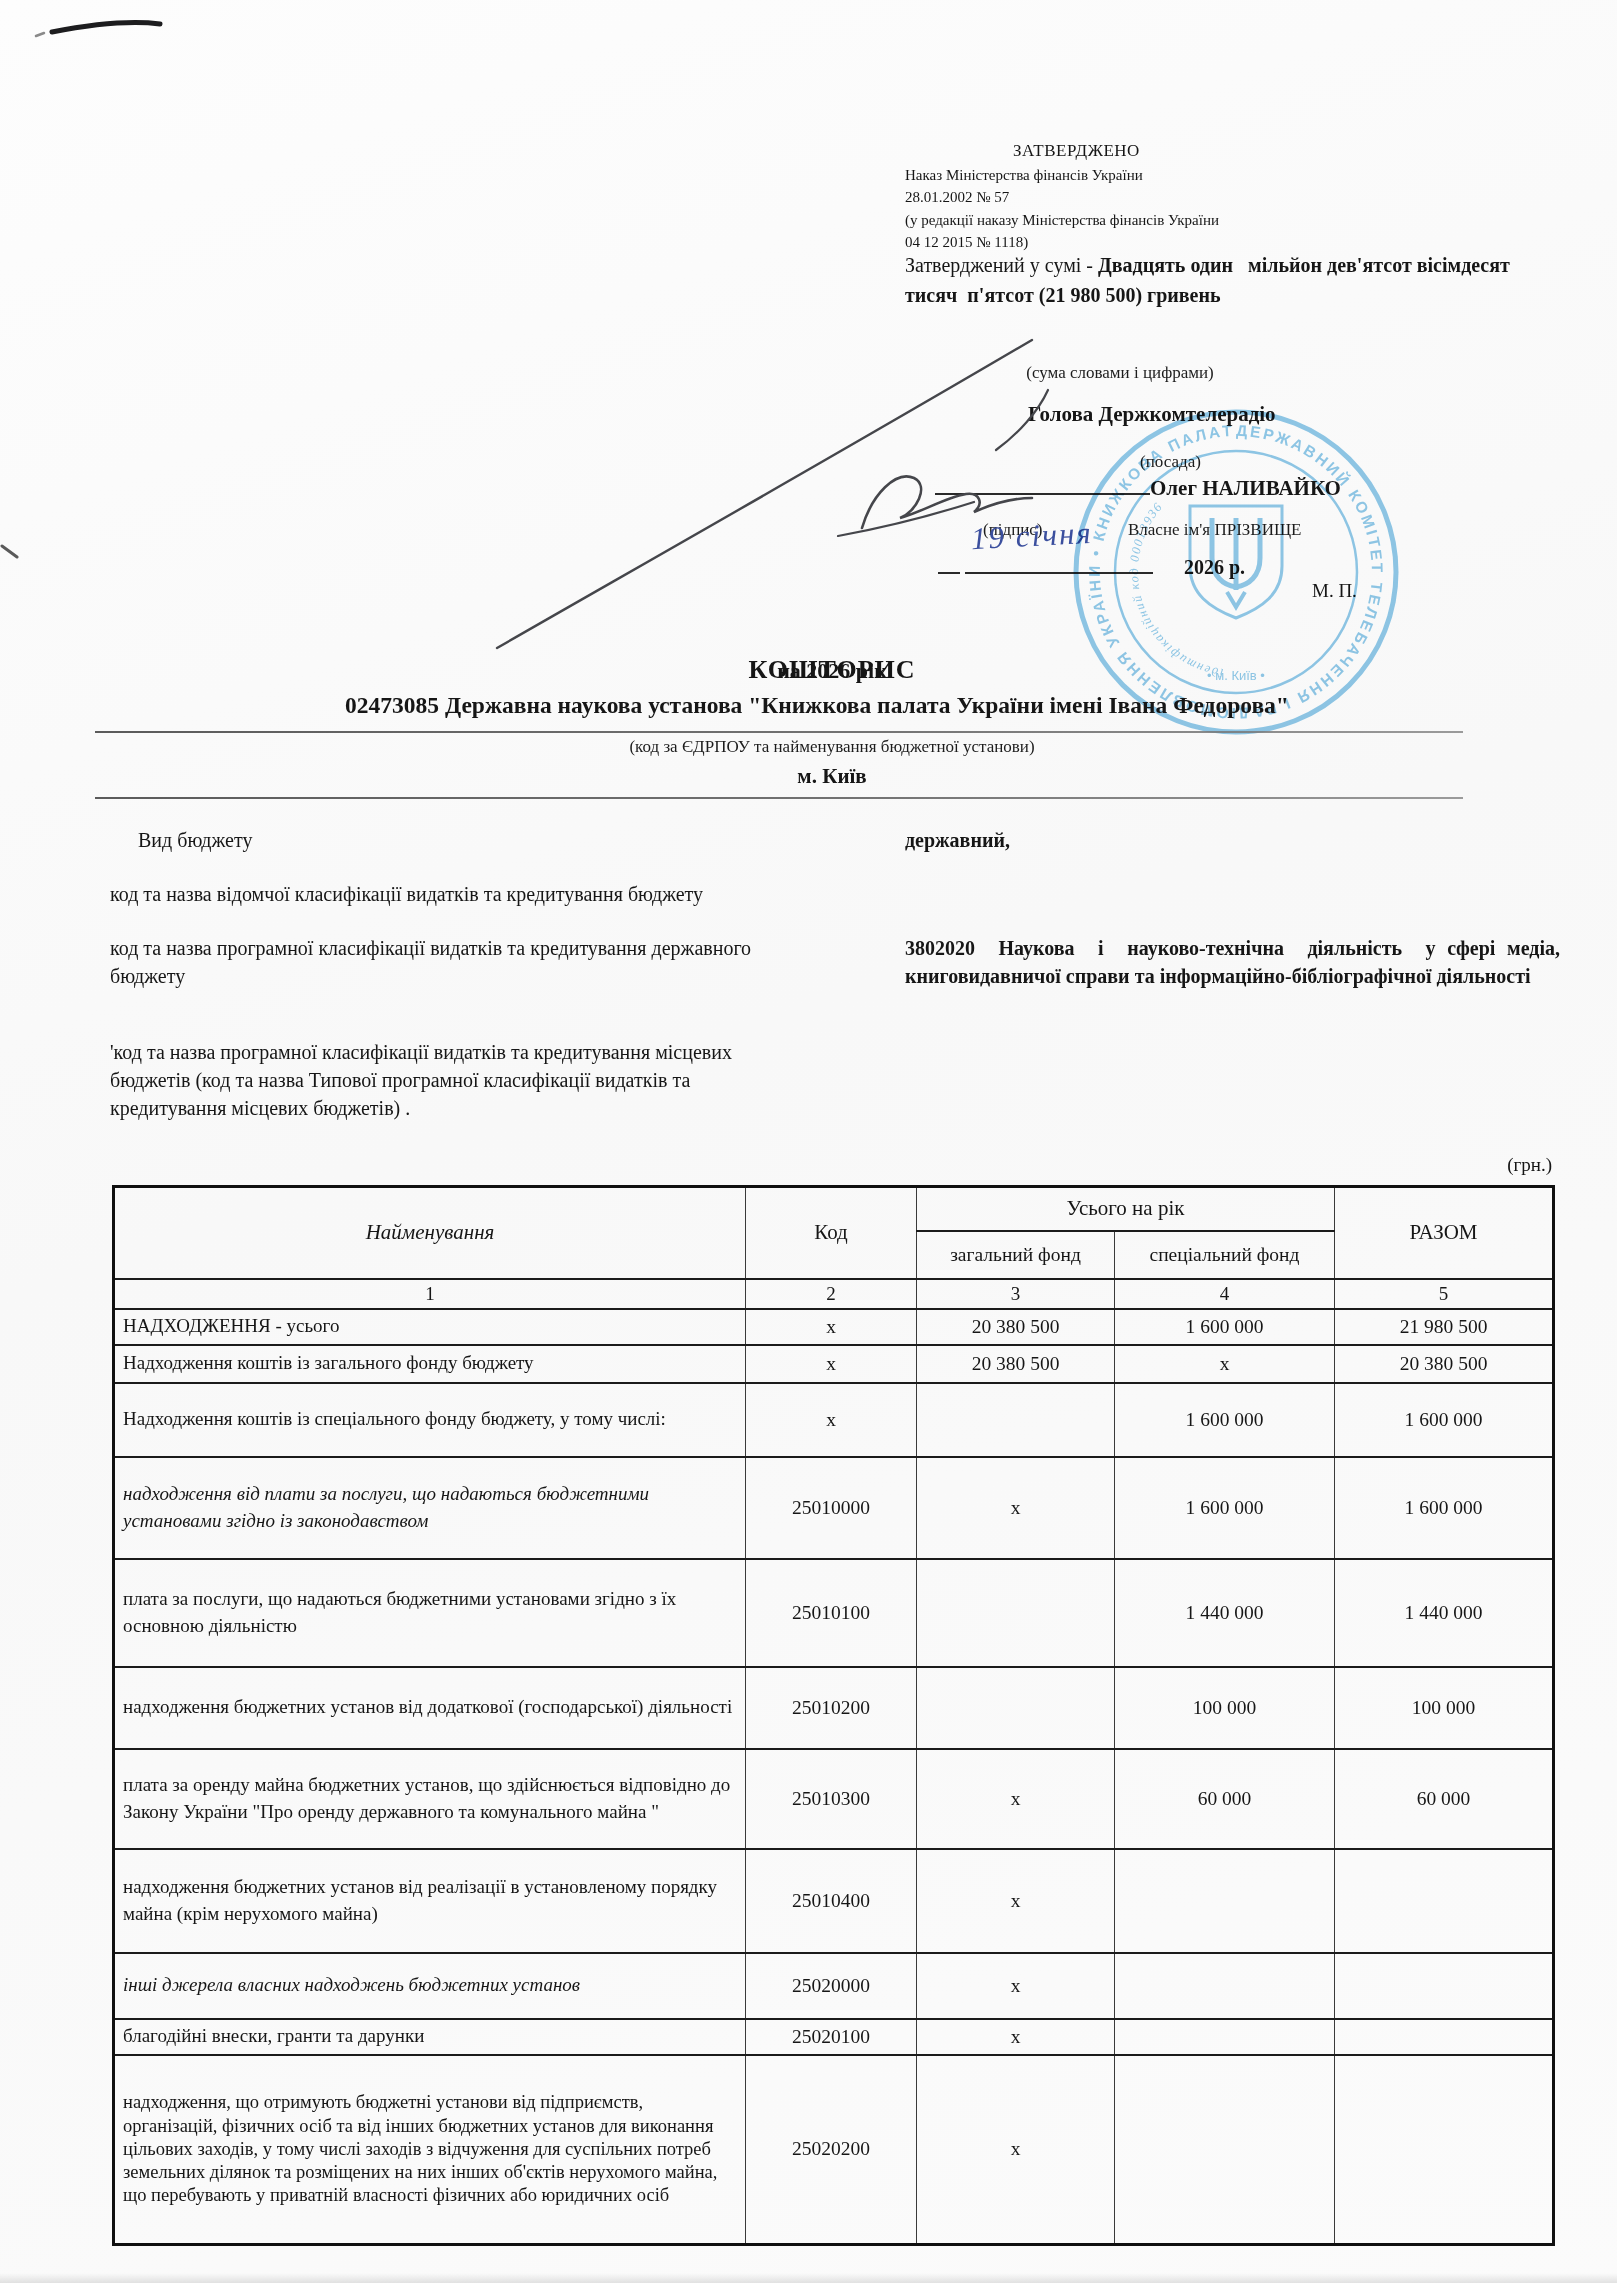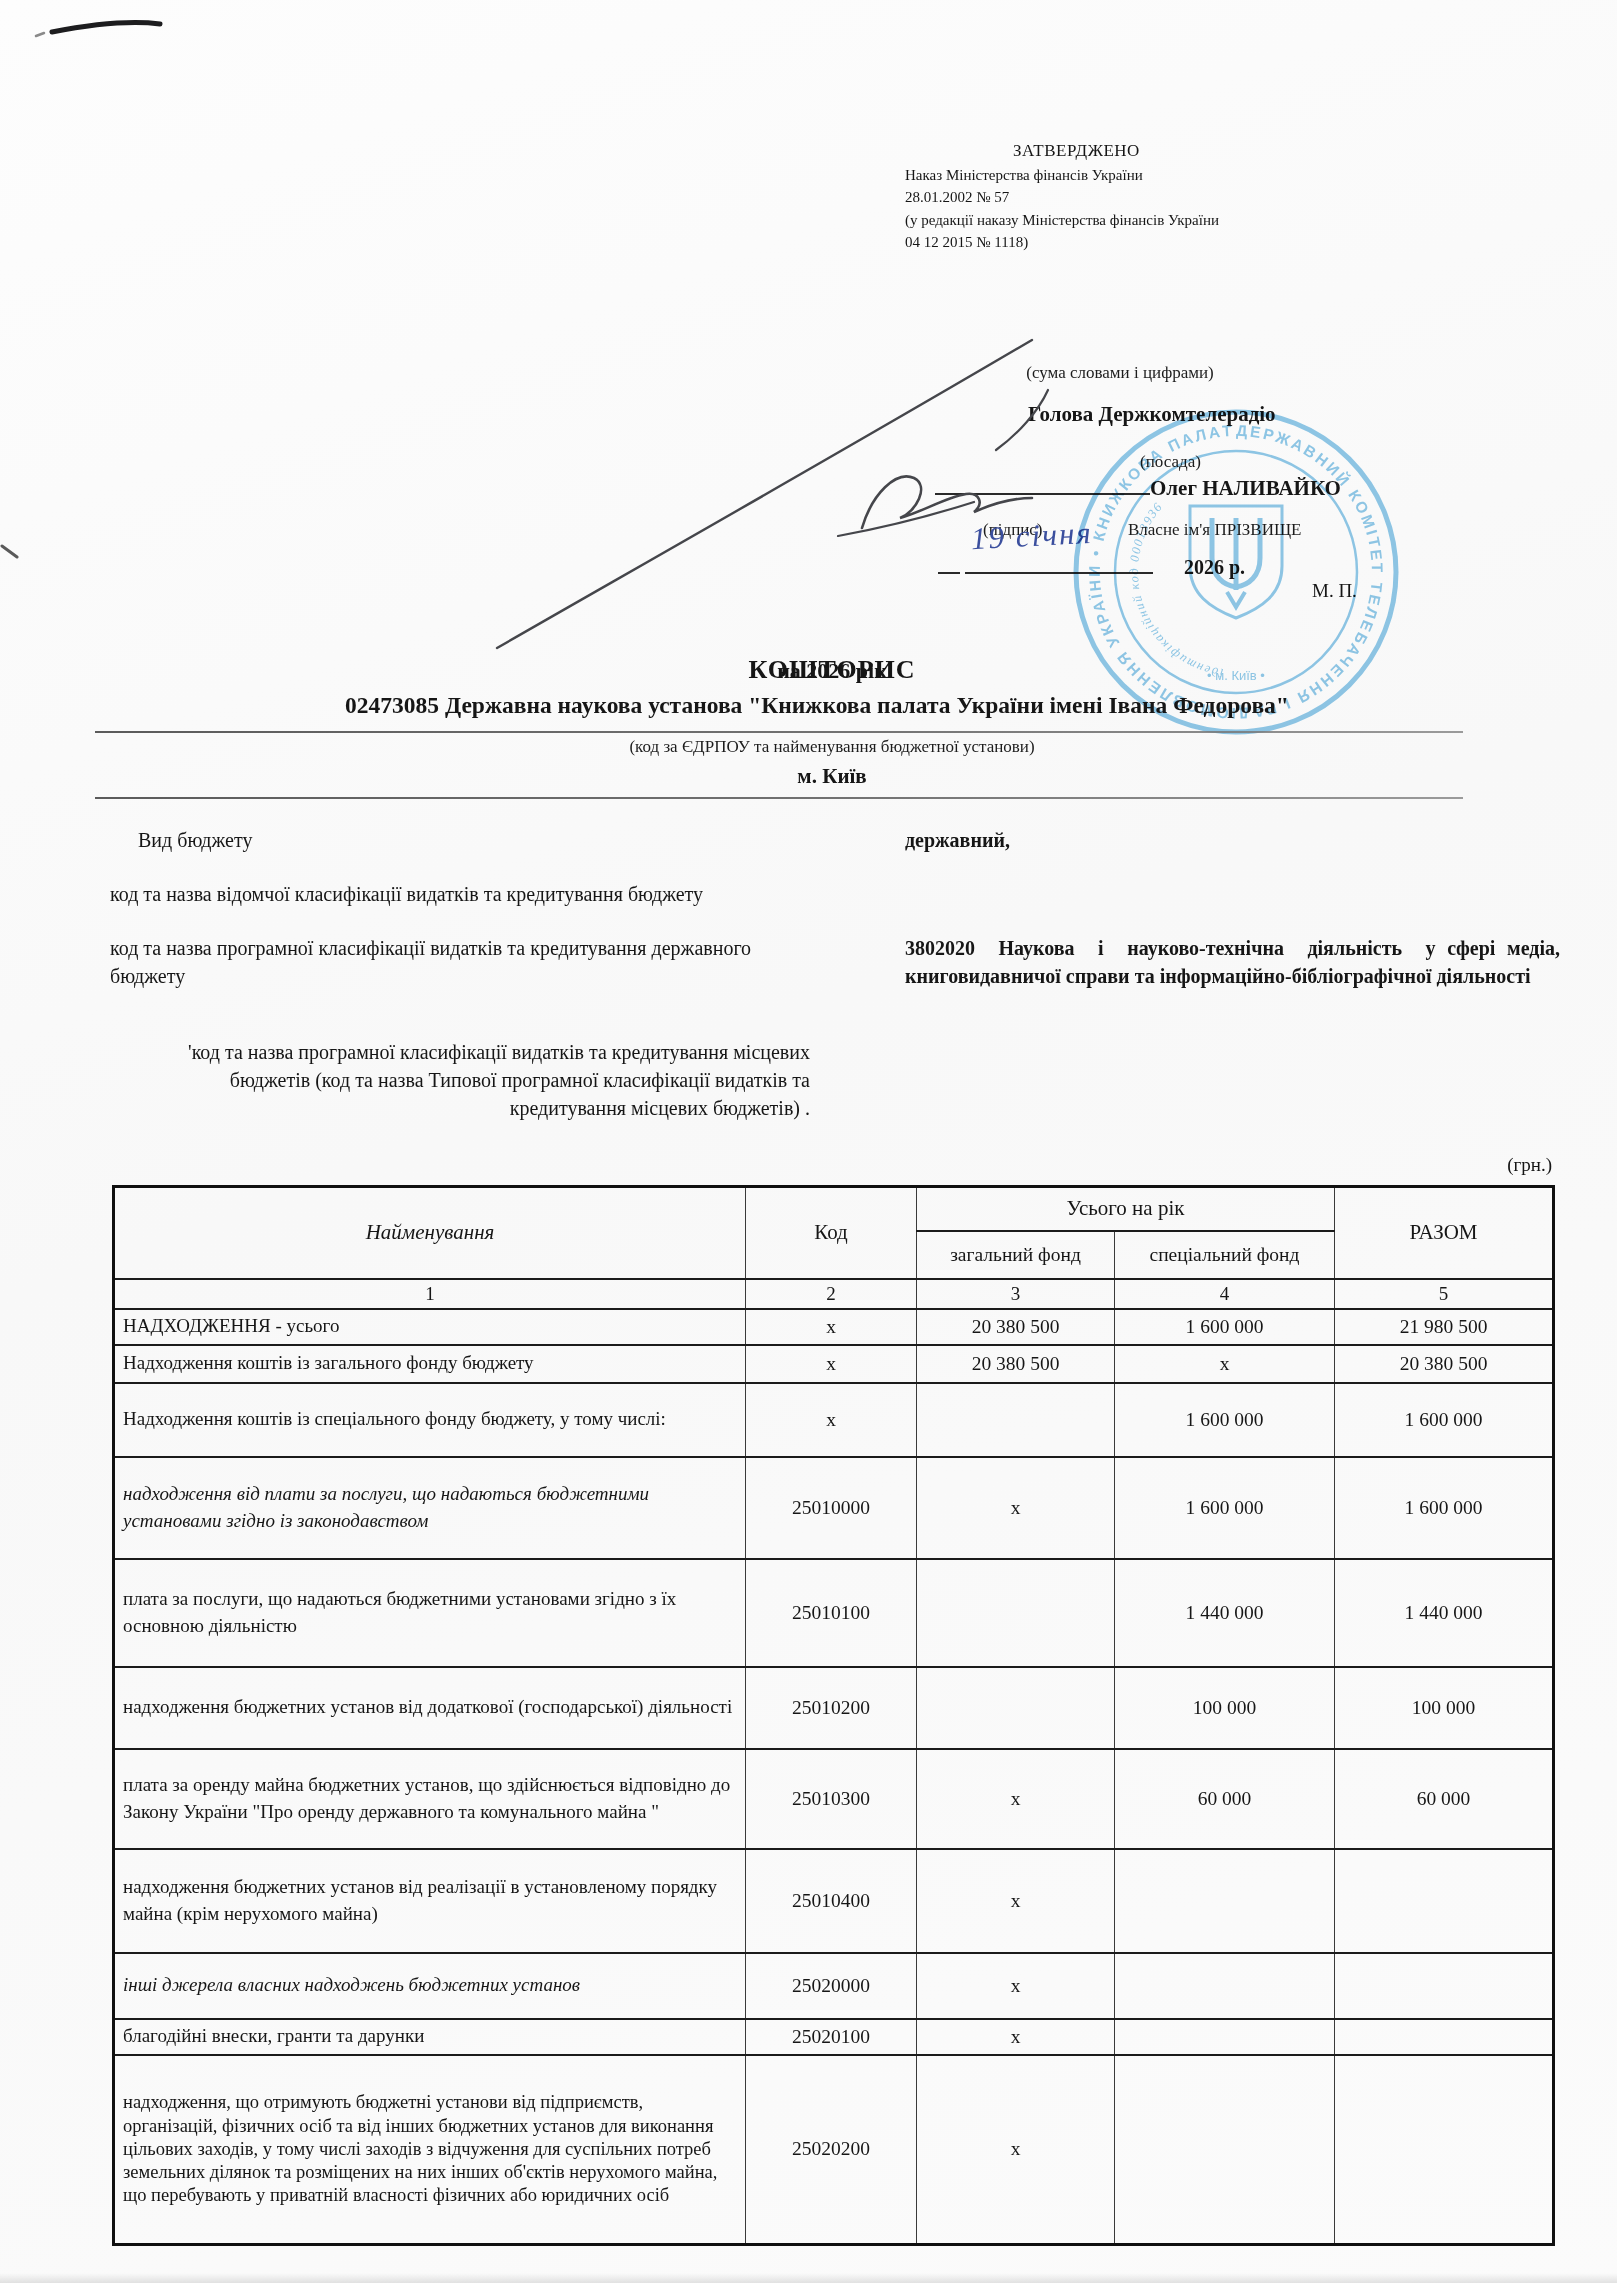--- a/index.html
+++ b/index.html
@@ -50,20 +50,23 @@
 <div class="page">
 
   <div class="abs approved">
     <span class="ttl">ЗАТВЕРДЖЕНО</span>
     <span>Наказ Міністерства фінансів України</span><br>
     <span>28.01.2002  № 57</span><br>
     <span>(у редакції наказу Міністерства фінансів України</span><br>
     <span>04 12 2015 № 1118)</span>
   </div>
 
+  <div class="abs sum-par">
+    <span>Затверджений у сумі - </span><span class="b">Двадцять один&nbsp;&nbsp; мільйон дев'ятсот вісімдесят тисяч&nbsp; п'ятсот (21 980 500) гривень</span>
+  </div>
   <div class="abs cap" style="left:960px;top:363px;width:320px;text-align:center;">(сума словами і цифрами)</div>
 
   <div class="abs b" style="left:1028px;top:402px;font-size:21px;">Голова Держкомтелерадіо</div>
   <div class="abs cap" style="left:1140px;top:452px;">(посада)</div>
 
   <div class="abs" style="left:935px;top:472px;font-size:21px;">
     <span class="uline" style="width:215px;"></span><span class="b">Олег НАЛИВАЙКО</span>
   </div>
   <div class="abs cap" style="left:983px;top:520px;">(підпис)</div>
   <div class="abs cap" style="left:1128px;top:520px;">Власне ім'я ПРІЗВИЩЕ</div>
@@ -109,21 +112,21 @@
   <div class="abs rule" style="left:95px;top:797px;width:1368px;"></div>
 
   <div class="abs flabel" style="top:826px;margin-left:28px;">Вид бюджету</div>
   <div class="abs flabel" style="top:880px;">код та назва відомчої класифікації видатків та кредитування бюджету</div>
 
   <div class="abs fvalue" style="top:826px;">державний,</div>
 
   <div class="abs flabel" style="top:934px;">код та назва програмної класифікації видатків та кредитування державного бюджету</div>
   <div class="abs fvalue" style="top:934px;text-align:justify;">3802020&nbsp; Наукова&nbsp; і&nbsp; науково-технічна&nbsp; діяльність&nbsp; у сфері медіа, книговидавничої справи та інформаційно-бібліографічної діяльності</div>
 
-  <div class="abs flabel" style="top:1038px;text-align:right;">'код та назва програмної класифікації видатків та кредитування місцевих бюджетів (код та назва Типової програмної класифікації видатків та кредитування місцевих бюджетів) .</div>
+  <div class="abs flabel" style="top:1038px;">'код та назва програмної класифікації видатків та кредитування місцевих бюджетів (код та назва Типової програмної класифікації видатків та кредитування місцевих бюджетів) .</div>
 
   <div class="abs" style="left:1380px;top:1154px;width:172px;text-align:right;font-size:19px;">(грн.)</div>
 
   <div class="abs" style="left:112px;top:1185px;">
     <table class="main">
       <colgroup>
           <col style="width:632px">
           <col style="width:171px">
           <col style="width:198px">
           <col style="width:220px">

